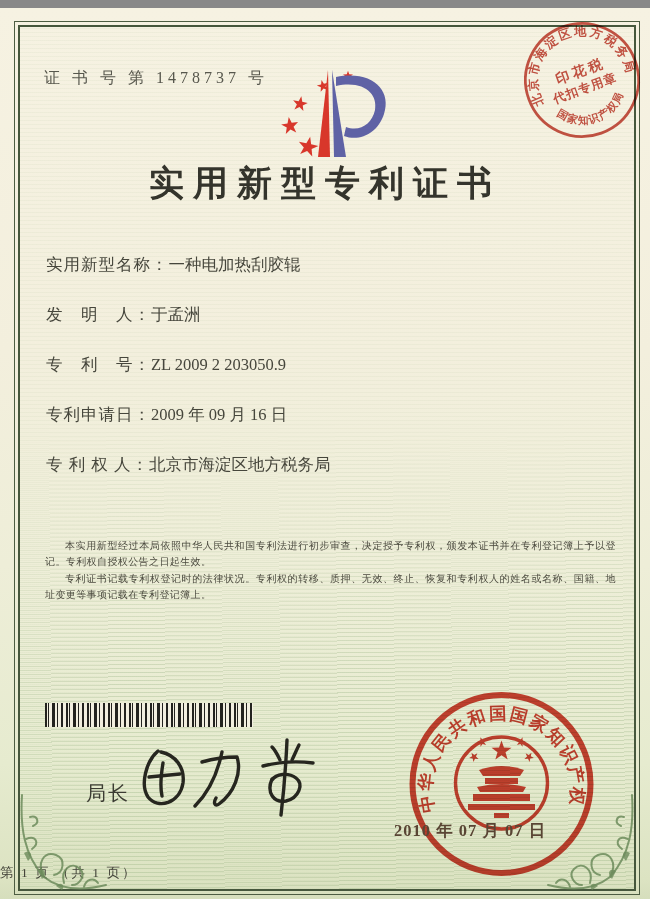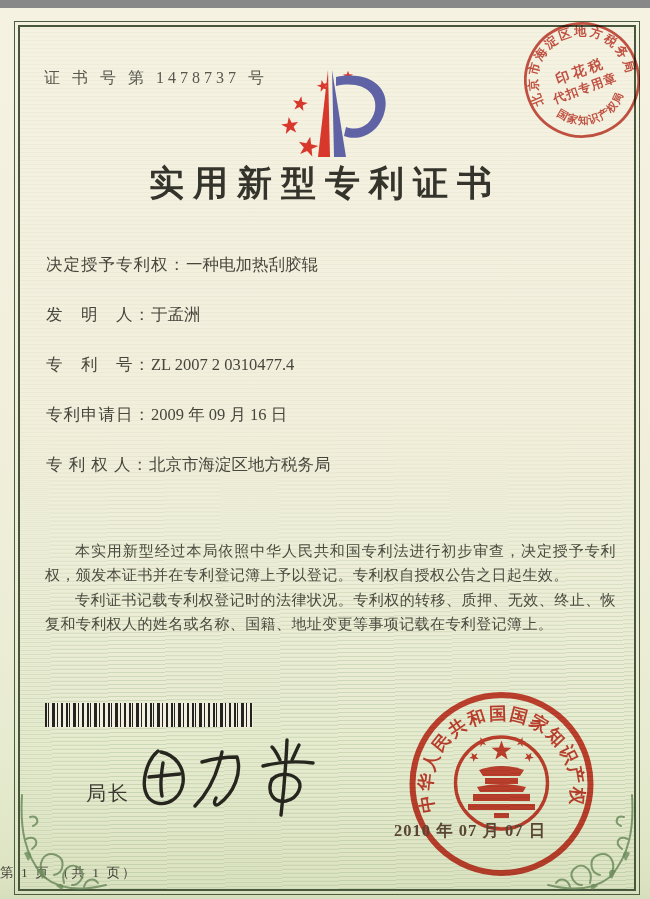--- a/index.html
+++ b/index.html
@@ -21,22 +21,22 @@
     mask-image:linear-gradient(180deg,transparent 0,#000 55%);}
   .cert-no{position:absolute;left:44px;top:60px;font-size:16px;letter-spacing:4px;color:#57574d;}
   .logo{position:absolute;left:268px;top:56px;width:124px;height:100px;}
   .title{position:absolute;left:0;right:0;top:152px;margin:0;text-align:center;
     font-size:35px;font-weight:600;letter-spacing:9px;color:#34342c;}
   .tax-stamp{position:absolute;left:518px;top:8px;width:128px;height:128px;
     transform:rotate(-20deg);opacity:.92;mix-blend-mode:multiply;}
   .fields{position:absolute;left:46px;top:246px;right:40px;}
   .field-row{height:50px;font-size:16.5px;color:#46463c;}
   .field-row .lbl{letter-spacing:1px;}
-  .paras{position:absolute;left:45px;right:34px;top:531px;font-size:15px;line-height:1.63;
-    color:#4b4a3f;text-align:justify;}
+  .paras{position:absolute;left:45px;right:34px;top:531px;font-size:10px;line-height:1.63;
+    color:#4b4a3f;text-align:justify;font-family:Liberation Mono, monospace;}
   .paras p{margin:0;text-indent:2em;letter-spacing:.4px;}
   .barcode{position:absolute;left:45px;top:695px;width:208px;height:24px;
     background:repeating-linear-gradient(90deg,
       #23231f 0 2px,#f2efe0 2px 3px,#23231f 3px 4px,#f2efe0 4px 7px,
       #23231f 7px 10px,#f2efe0 10px 12px,#23231f 12px 13px,#f2efe0 13px 16px,
       #23231f 16px 18px,#f2efe0 18px 21px);}
   .sig-title{position:absolute;left:86px;top:772px;font-size:20px;letter-spacing:2px;color:#3c3c33;}
   .sig-svg{position:absolute;left:126px;top:726px;width:210px;height:92px;}
   .sr-only{position:absolute;width:1px;height:1px;overflow:hidden;clip:rect(0 0 0 0);white-space:nowrap;}
   .main-seal{position:absolute;left:406px;top:680px;width:195px;height:195px;
@@ -123,23 +123,23 @@
       <textPath href="#taxTop" startOffset="2">北京市海淀区地方税务局</textPath>
     </text>
     <text font-size="10" fill="#c4473a" letter-spacing="1" font-weight="600">
       <textPath href="#taxBot" startOffset="2">国家知识产权局</textPath>
     </text>
     <text x="60" y="56" text-anchor="middle" font-size="13" fill="#c4473a" font-weight="700">印 花 税</text>
     <text x="60" y="72" text-anchor="middle" font-size="11.5" fill="#c4473a" font-weight="700" letter-spacing="1">代扣专用章</text>
   </svg>
 
   <div class="fields">
-    <div class="field-row"><span class="lbl">决定授予专利权：</span><span class="val">一种电加热刮胶辊</span></div>
+    <div class="field-row"><span class="lbl">实用新型名称：</span><span class="val">一种电加热刮胶辊</span></div>
     <div class="field-row"><span class="lbl">发　明　人：</span><span class="val">于孟洲</span></div>
-    <div class="field-row"><span class="lbl">专　利　号：</span><span class="val">ZL 2007 2 0310477.4</span></div>
+    <div class="field-row"><span class="lbl">专　利　号：</span><span class="val">ZL 2009 2 203050.9</span></div>
     <div class="field-row"><span class="lbl">专利申请日：</span><span class="val">2009 年 09 月 16 日</span></div>
     <div class="field-row"><span class="lbl">专 利 权 人：</span><span class="val">北京市海淀区地方税务局</span></div>
   </div>
 
   <div class="paras">
     <p>本实用新型经过本局依照中华人民共和国专利法进行初步审查，决定授予专利权，颁发本证书并在专利登记簿上予以登记。专利权自授权公告之日起生效。</p>
     <p>专利证书记载专利权登记时的法律状况。专利权的转移、质押、无效、终止、恢复和专利权人的姓名或名称、国籍、地址变更等事项记载在专利登记簿上。</p>
   </div>
 
   <div class="barcode"></div>

